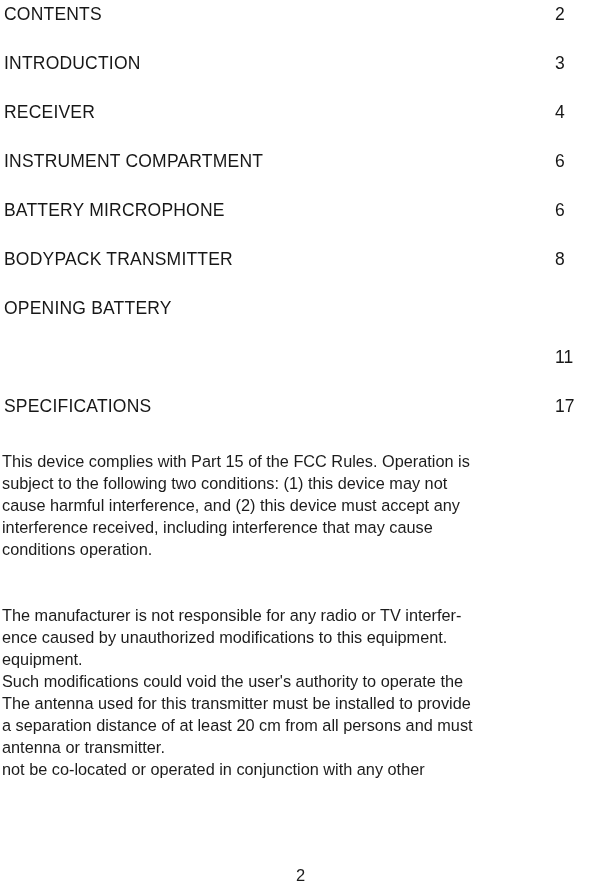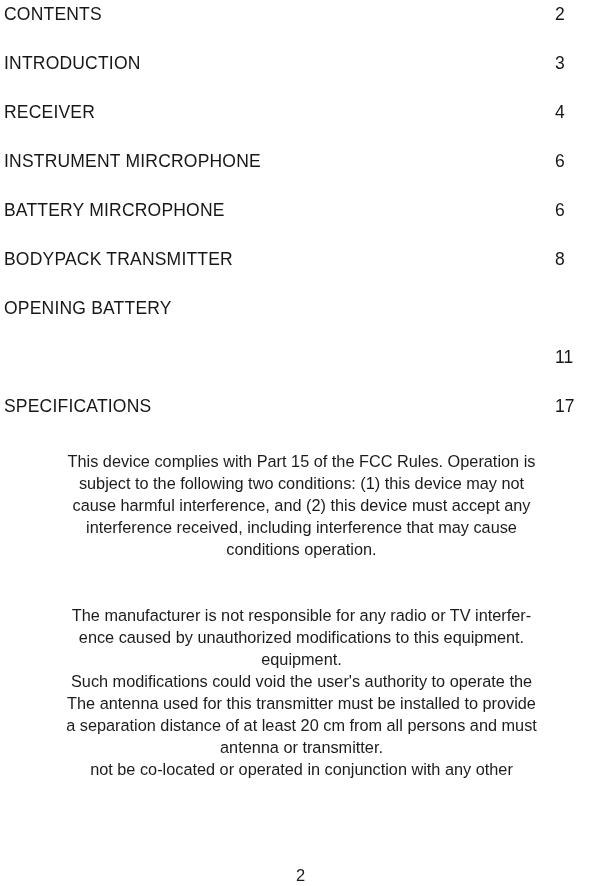--- a/index.html
+++ b/index.html
@@ -64,21 +64,20 @@
     font-size: 16.3px;
     line-height: 22px;
     color: #1c1c1c;
   }
   #para-1 { top: 450px; }
   #para-2 { top: 604px; }
 
   .body-line {
     white-space: pre;
     display: block;
-    text-align: center;
   }
 
   
   .footer {
     position: absolute;
     left: 0;
     top: 866px;
     width: 601px;
     text-align: center;
   }
@@ -103,21 +102,21 @@
       <span class="toc-title">INTRODUCTION</span>
       <span class="toc-page">3</span>
     </div>
 
     <div class="toc-row">
       <span class="toc-title">RECEIVER</span>
       <span class="toc-page">4</span>
     </div>
 
     <div class="toc-row">
-      <span class="toc-title">INSTRUMENT MIRCROPHONE</span>
+      <span class="toc-title">INSTRUMENT COMPARTMENT</span>
       <span class="toc-page">6</span>
     </div>
 
     <div class="toc-row">
       <span class="toc-title">BATTERY MIRCROPHONE</span>
       <span class="toc-page">6</span>
     </div>
 
     <div class="toc-row">
       <span class="toc-title">BODYPACK TRANSMITTER</span>

